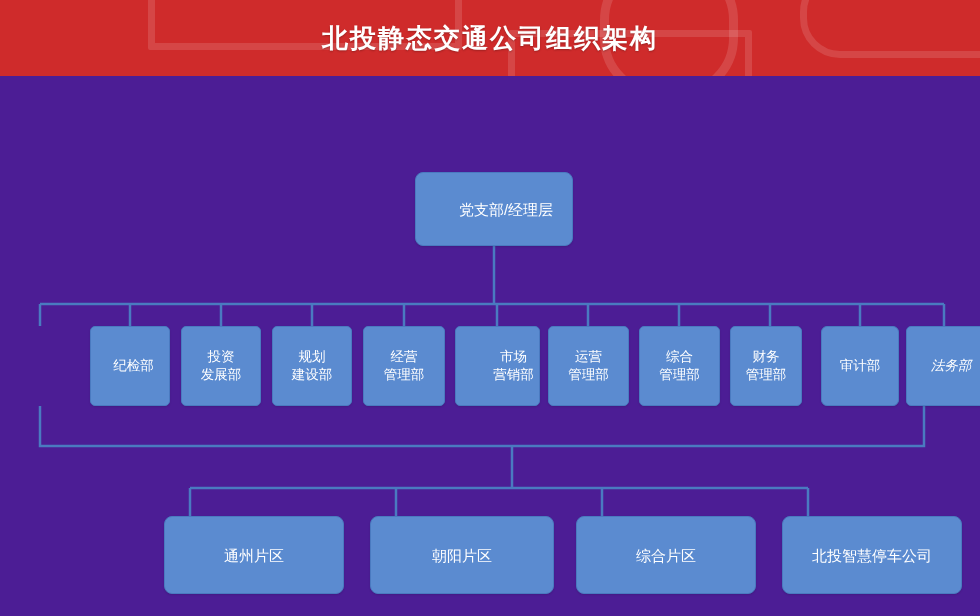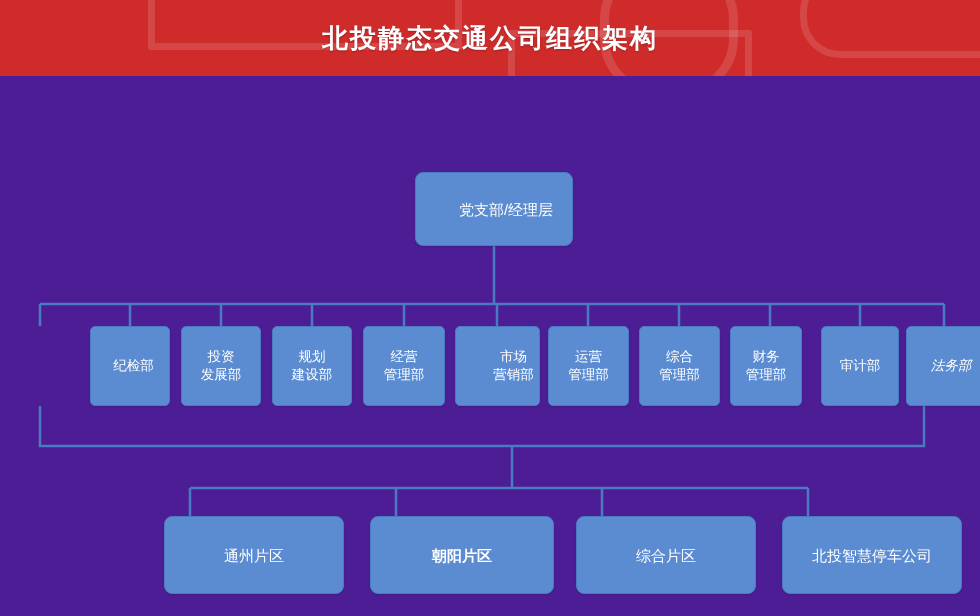--- a/index.html
+++ b/index.html
@@ -154,22 +154,22 @@
     <div class="node dept" style="left:363px; top:250px; width:82px; height:80px;">经营
 管理部</div>
     <div class="node dept" style="left:455px; top:250px; width:85px; height:80px;padding-left:32px;">市场
 营销部</div>
     <div class="node dept" style="left:548px; top:250px; width:81px; height:80px;">运营
 管理部</div>
     <div class="node dept" style="left:639px; top:250px; width:81px; height:80px;">综合
 管理部</div>
     <div class="node dept" style="left:730px; top:250px; width:72px; height:80px;">财务
 管理部</div>
-    <div class="node dept" style="left:821px; top:250px; width:78px; height:80px;">审计部</div>
+    <div class="node dept" style="left:821px; top:250px; width:78px; height:80px;border-radius:6px;">审计部</div>
     <div class="node dept" style="left:906px; top:250px; width:90px; height:80px;font-style:italic;">法务部</div>
 
     <div class="node region" style="left:120px; top:440px; width:180px; height:78px;">通州片区</div>
-    <div class="node region" style="left:326px; top:440px; width:184px; height:78px;font-weight:bold;">朝阳片区</div>
+    <div class="node region" style="left:326px; top:440px; width:184px; height:78px;">朝阳片区</div>
     <div class="node region" style="left:532px; top:440px; width:180px; height:78px;">综合片区</div>
     <div class="node region" style="left:738px; top:440px; width:180px; height:78px;">北投智慧停车公司</div>
 
   </div>
 </div>
 
 </body></html>

